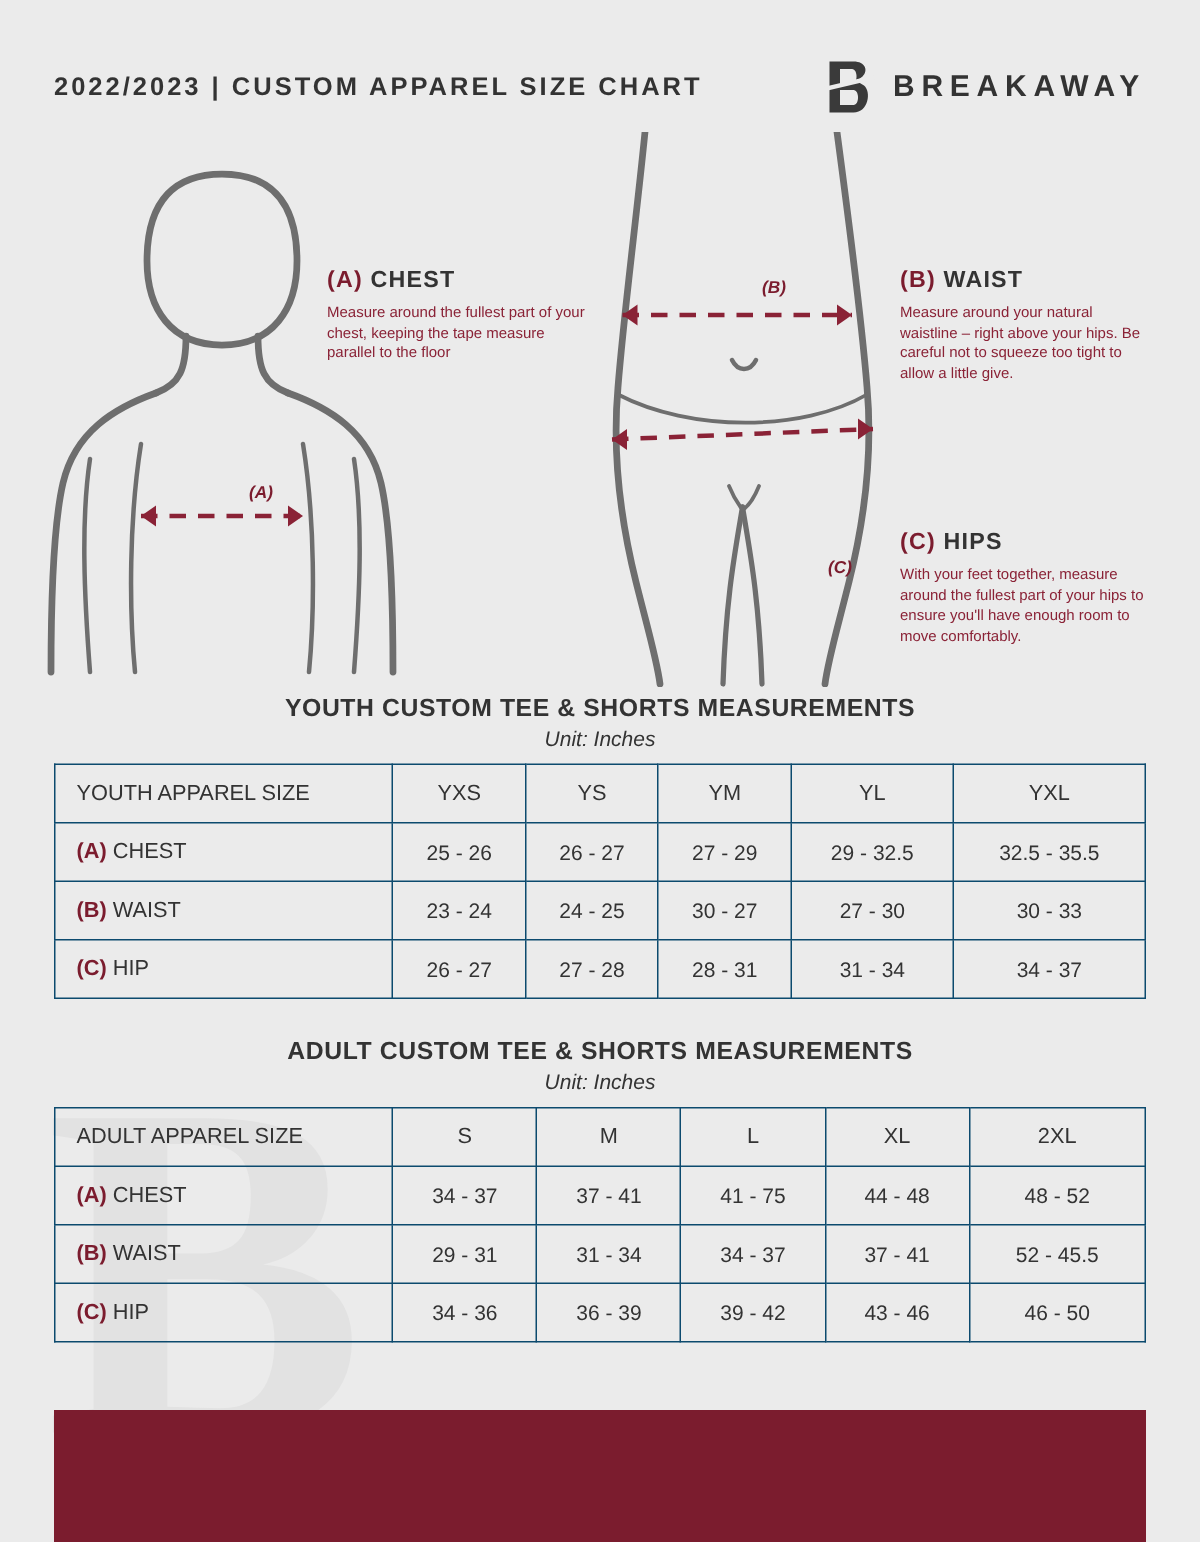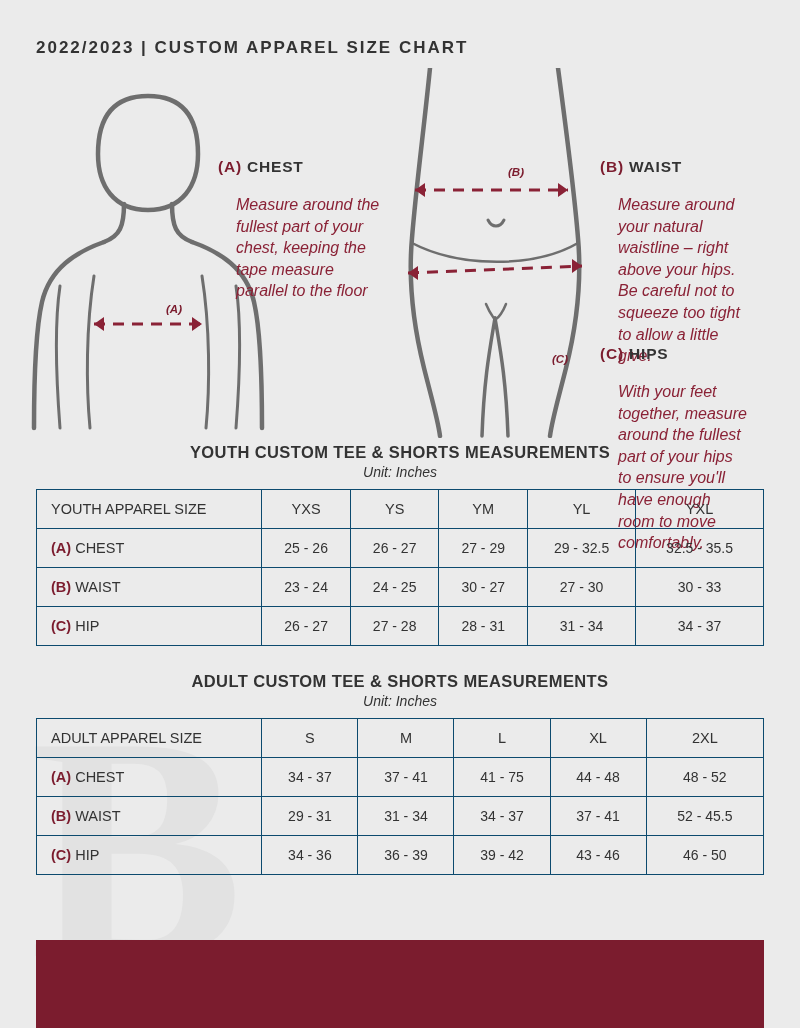--- a/index.html
+++ b/index.html
@@ -87,24 +87,23 @@
     margin: 0 0 6px 0;
     font-size: 15.5px;
     font-weight: bold;
     letter-spacing: 0.8px;
     color: #333;
   }
   .callout h3 .tag {
     color: #7b1c2e;
   }
   .callout p {
-    margin: 18px;
-    font-size: 16px;
+    margin: 0;
+    font-size: 10px;
     line-height: 1.35;
-    font-style: italic;
     color: #8a2236;
   }
 
   .lbl {
     position: absolute;
     font-size: 11.5px;
     font-weight: bold;
     color: #7b1c2e;
     font-style: italic;
   }
@@ -179,20 +178,31 @@
 </style>
 </head>
 <body>
 
 <div class="page">
 
   <div class="watermark">B</div>
 
   <div class="header">
     <div class="header-title">2022/2023  |  CUSTOM APPAREL SIZE CHART</div>
+    <div class="brand">
+      <span class="brand-mark">
+        <svg width="34" height="40" viewBox="0 0 34 40">
+          <path d="M4 3 L20 3 C28 3 30 9 26 13 L22 16 L27 19 C32 23 30 37 20 37 L4 37 Z" fill="#3a3a3a"></path>
+          <path d="M11 8 L11 18 L19 18 C23 18 23 8 19 8 Z" fill="#ebebeb"></path>
+          <path d="M11 22 L11 32 L20 32 C24 32 24 22 20 22 Z" fill="#ebebeb"></path>
+          <path d="M0 20 L34 12 L34 15 L0 23 Z" fill="#ebebeb"></path>
+        </svg>
+      </span>
+      <span class="brand-name">BREAKAWAY</span>
+    </div>
   </div>
 
   <div class="figures">
 
     <div class="fig" style="left:20px; top:18px;">
       <svg width="260" height="360" viewBox="0 0 260 360">
         <g fill="none" stroke="#6e6e6e" stroke-width="4.5" stroke-linecap="round">
 
           <path d="M78 78 C78 36 98 20 128 20 C158 20 178 36 178 78
                    C178 110 162 134 128 134 C94 134 78 110 78 78 Z"></path>
@@ -263,21 +273,21 @@
     </div>
 
     <div class="callout" style="left:600px; top:100px; width:168px;">
       <h3>
         <span class="tag">(B)</span>
         <span>WAIST</span>
       </h3>
       <p>Measure around your natural waistline – right above your hips. Be careful not to squeeze too tight to allow a little give.</p>
     </div>
 
-    <div class="callout" style="left:600px; top:287px; width:168px;">
+    <div class="callout" style="left:600px; top:275px; width:168px;">
       <h3>
         <span class="tag">(C)</span>
         <span>HIPS</span>
       </h3>
       <p>With your feet together, measure around the fullest part of your hips to ensure you'll have enough room to move comfortably.</p>
     </div>
 
   </div>
 
   <div class="section">

